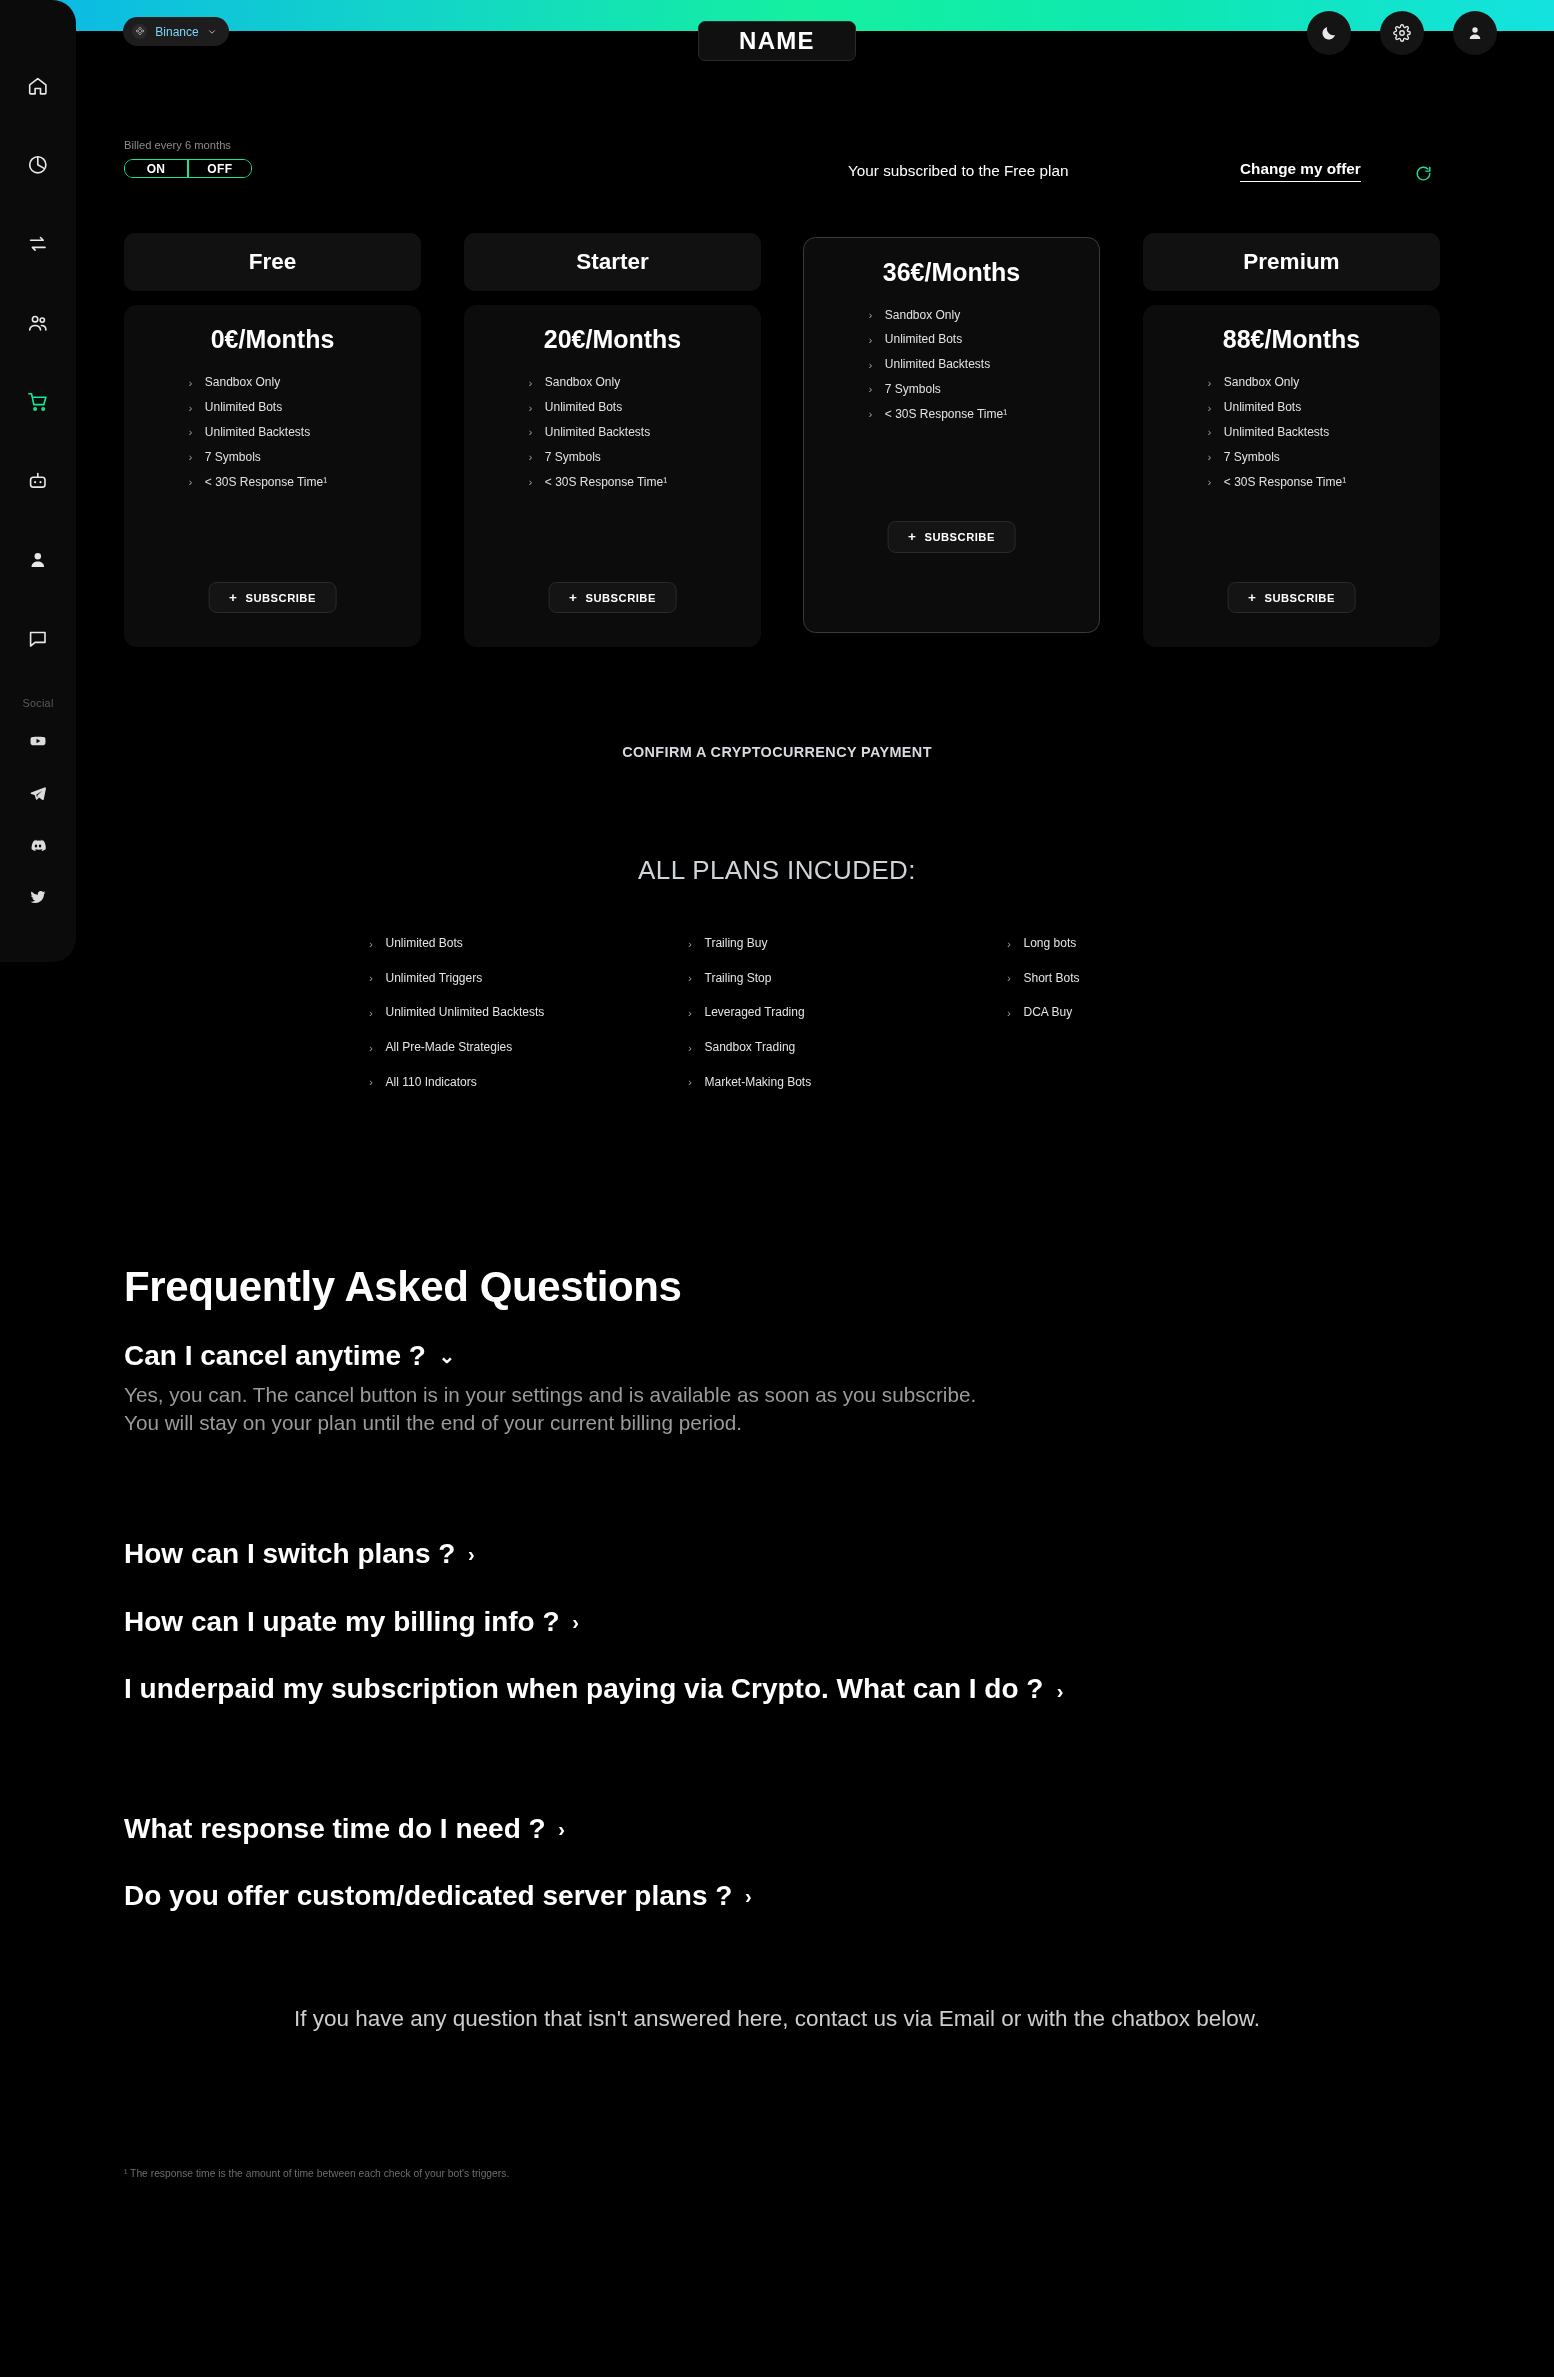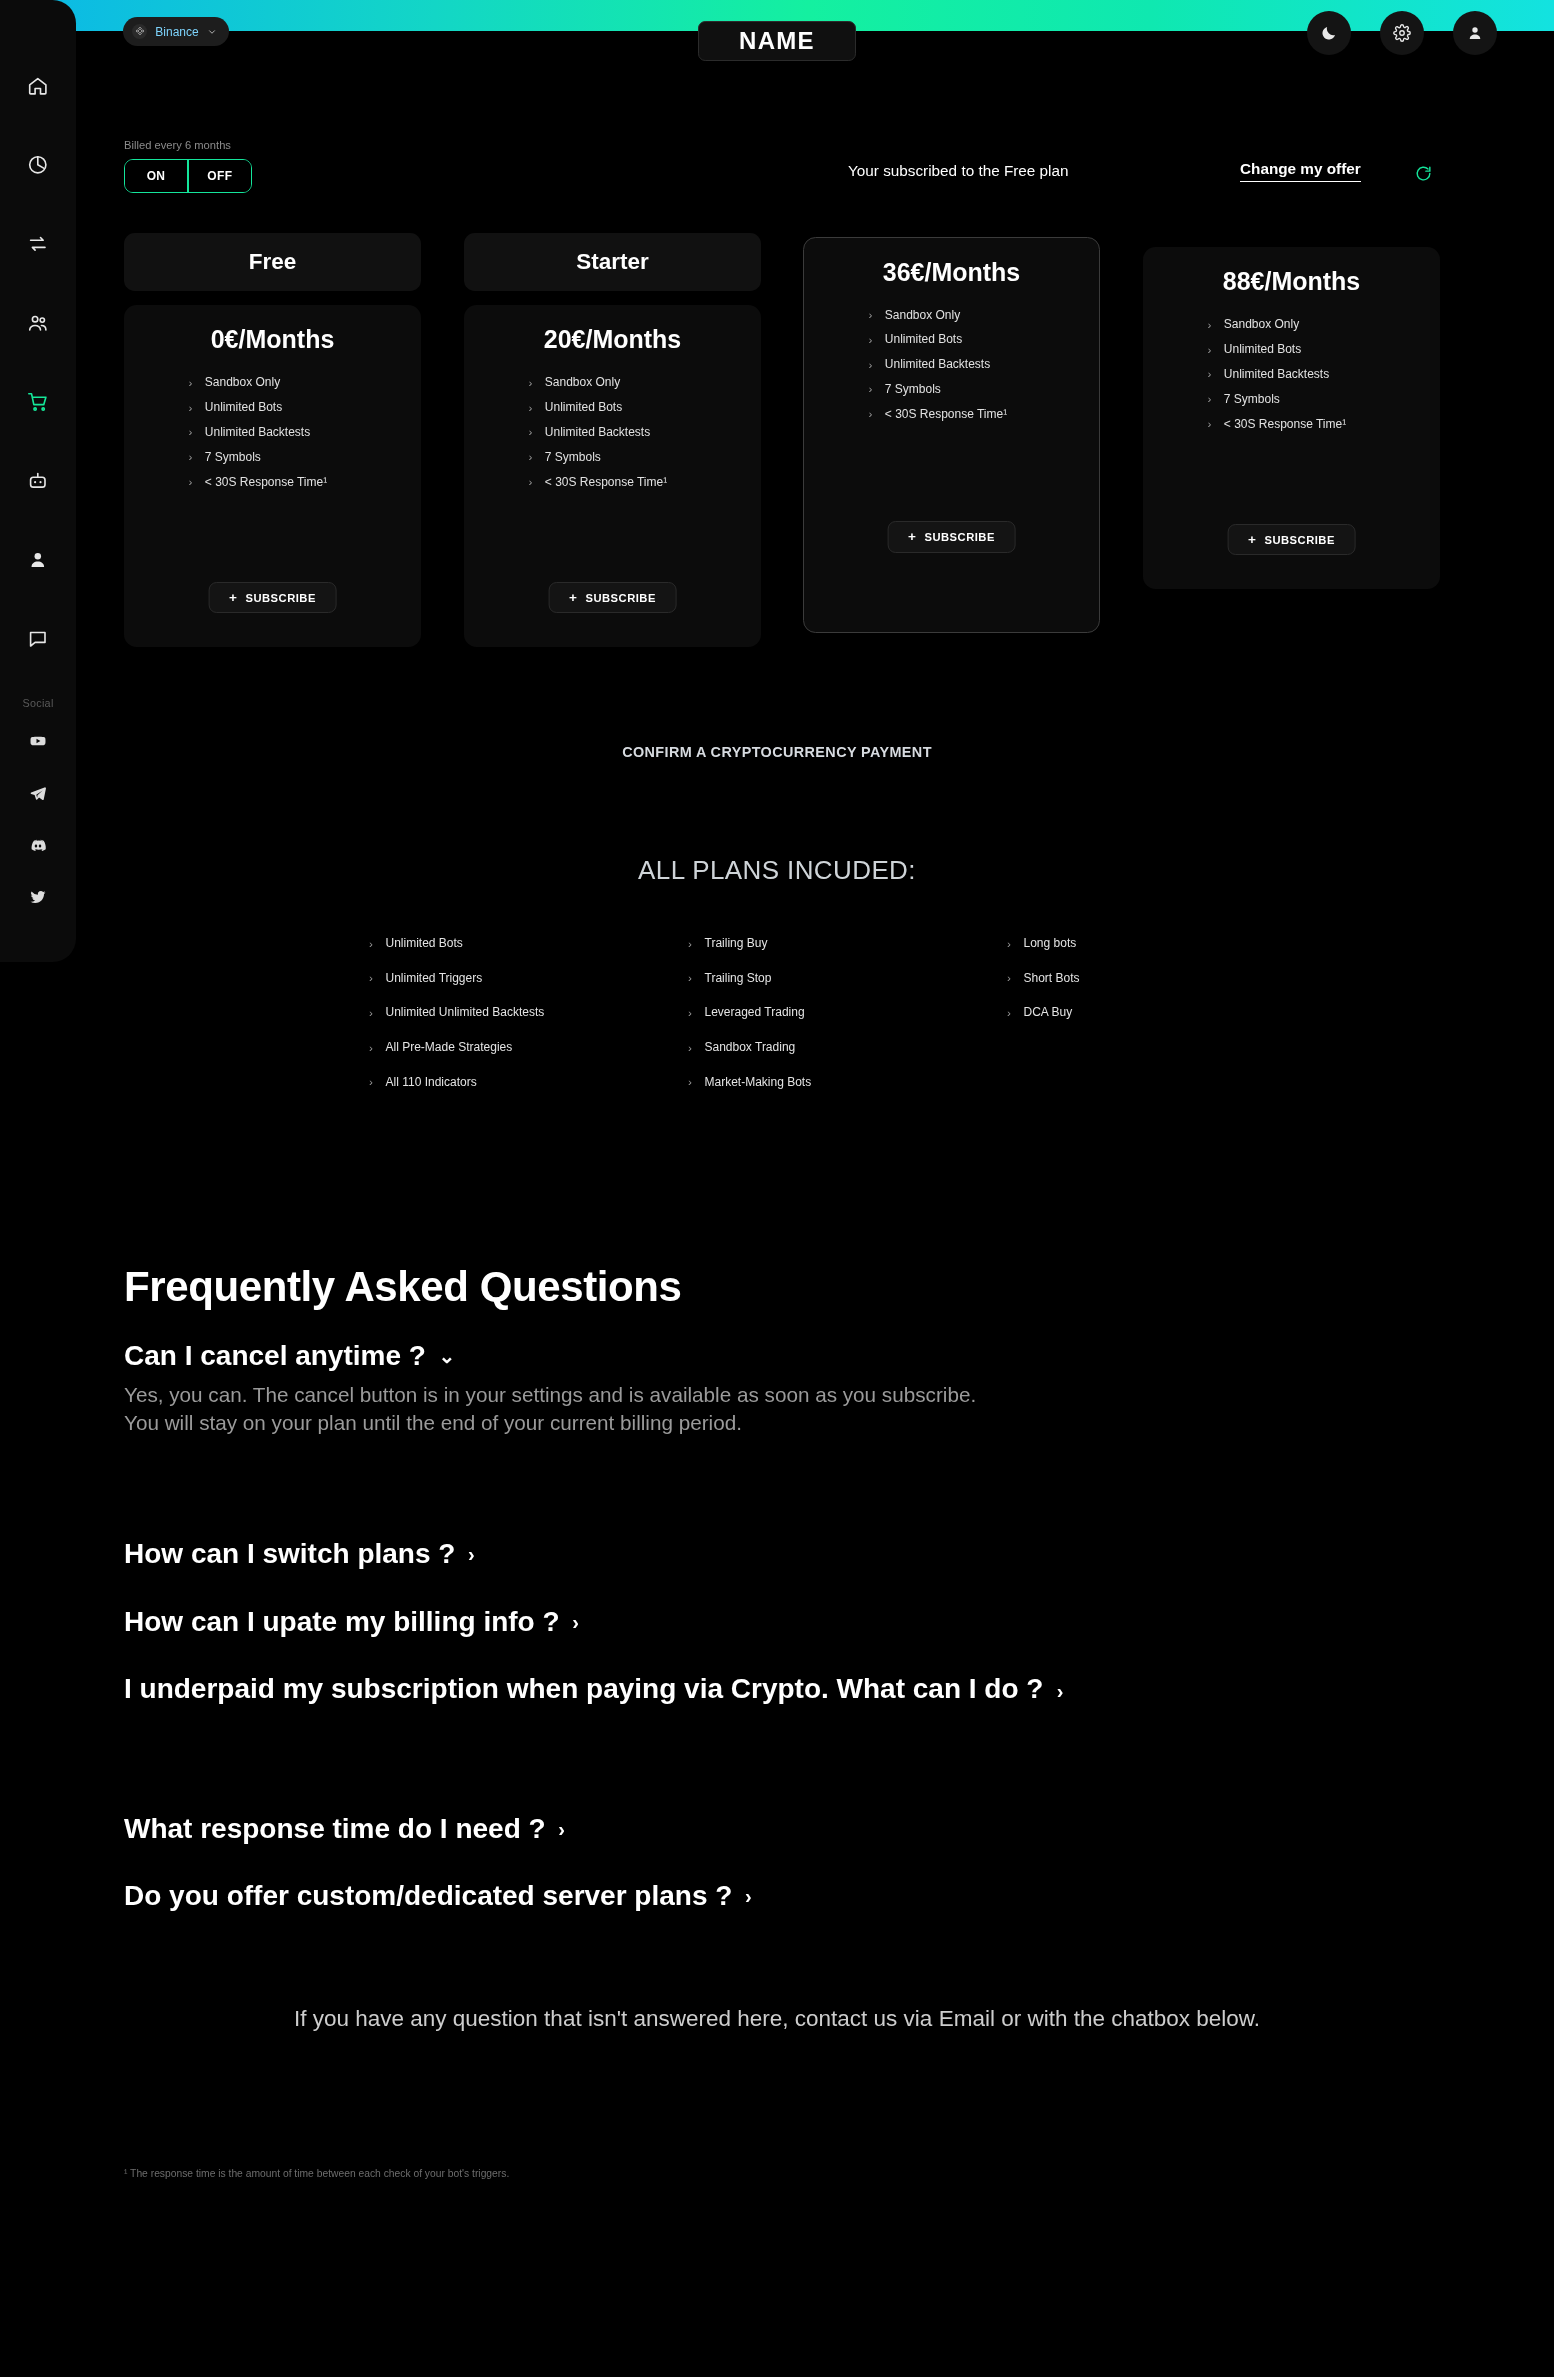--- a/index.html
+++ b/index.html
@@ -72,21 +72,21 @@
   #btn-settings { left: 1380px; }
   #btn-profile { left: 1453px; }
   #btn-profile svg { fill: #e8e8e8; stroke: none; }
 
   
   .billed-label {
     position: absolute; top: 139px; left: 124px; font-size: 11.2px; color: #8b8b8b;
   }
   .toggle {
     position: absolute; top: 159px; left: 124px;
-    width: 128px; height: 34px; border-radius: 9px;
+    width: 128px; height: 19px; border-radius: 9px;
     border: 1.8px solid #14e59b; display: flex; overflow: hidden;
   }
   .toggle div {
     flex: 1; display:flex; align-items:center; justify-content:center;
     font-size: 12px; font-weight: 600; letter-spacing: 0.4px; cursor: pointer; color:#fff;
   }
   .toggle .on { background: #000; }
   .toggle .off { background: #000; color: #fff; }
   .toggle .sep { flex: 0 0 1.8px; background: #14e59b; }
 
@@ -408,20 +408,21 @@
           </div>
       </div>
       <div class="sub-btn" style="bottom:79px;">
           <span class="plus">+</span>
           <span>SUBSCRIBE</span>
         </div>
     </div>
   </div>
 
   <div class="plan" style="left:1019px;">
+    <div class="title-box">Premium</div>
     <div class="body">
       <div class="price">88€/Months</div>
       <div style="padding-left:61px;">
         <div class="feat">
             <span class="ar">›</span>
             <span>Sandbox Only</span>
           </div>
         <div class="feat">
             <span class="ar">›</span>
             <span>Unlimited Bots</span>

